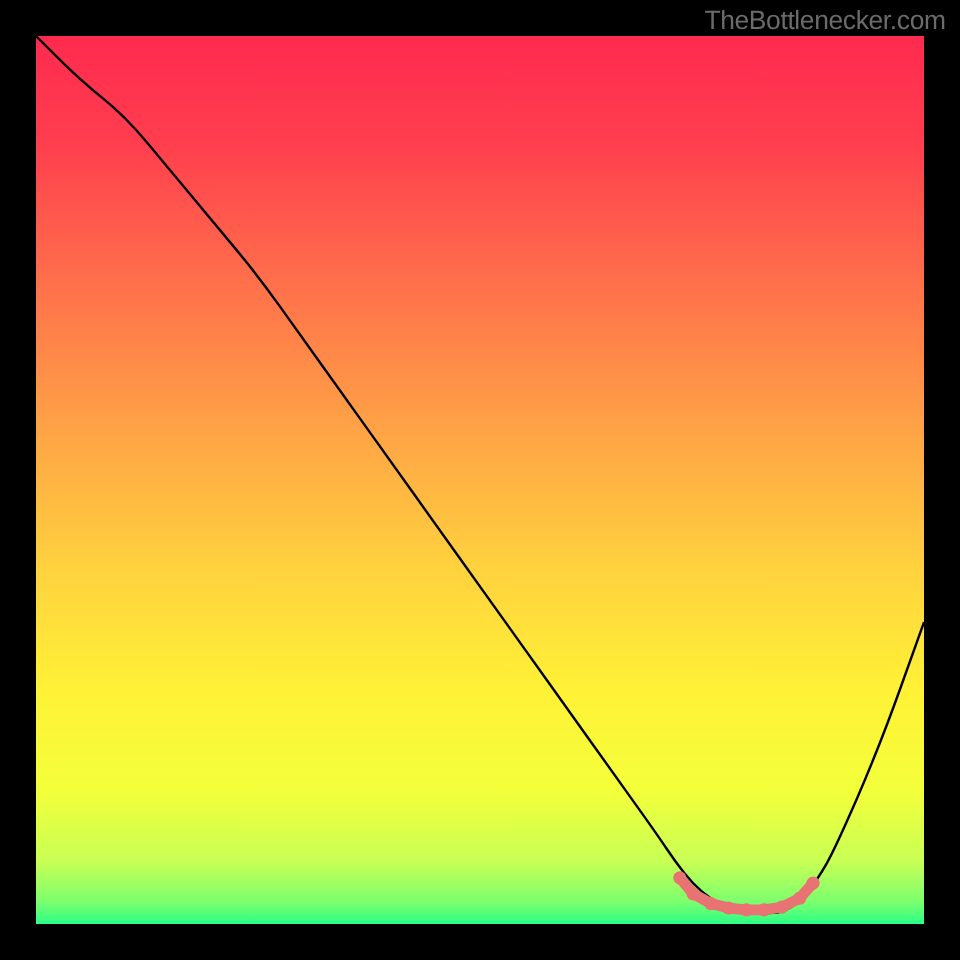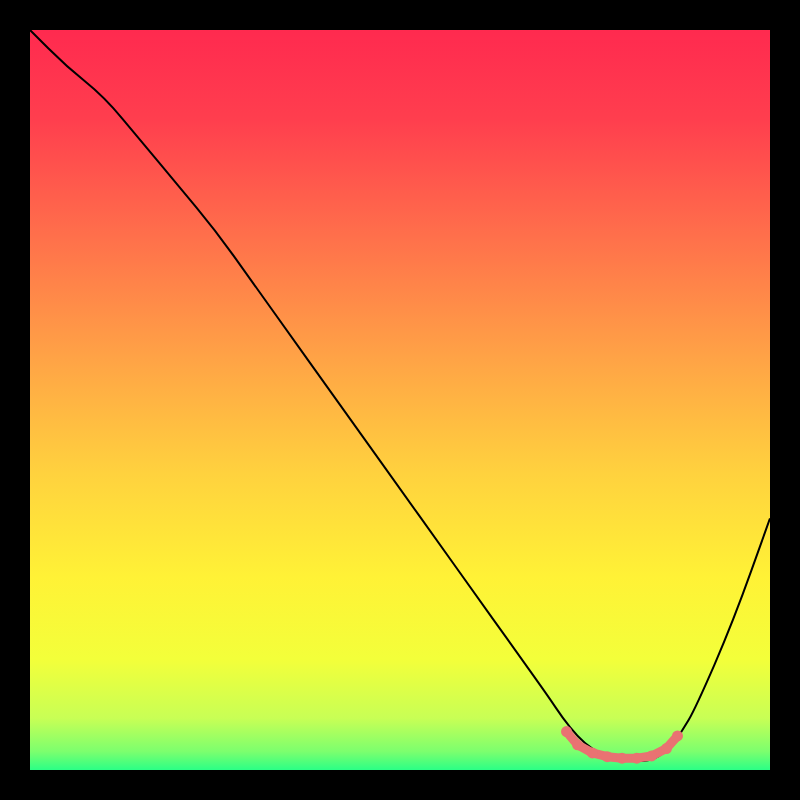--- a/index.html
+++ b/index.html
@@ -34,20 +34,21 @@
     font-weight: 500;
     z-index: 50;
     letter-spacing: -0.3px;
   }
   svg { display: block; }
 </style>
 </head>
 <body>
 
 <div class="stage">
+  <div class="attribution">TheBottlenecker.com</div>
 
   <div class="plot">
     <svg id="chart-svg" width="740" height="740" viewBox="0 0 740 740">
       <defs>
         <linearGradient id="bg-grad" x1="0" y1="0" x2="0" y2="1">
             <stop offset="0.00%" stop-color="#ff2a4f"></stop>
             <stop offset="12.00%" stop-color="#ff3e4e"></stop>
             <stop offset="28.00%" stop-color="#ff704b"></stop>
             <stop offset="44.00%" stop-color="#ffa246"></stop>
             <stop offset="60.00%" stop-color="#ffd23e"></stop>

